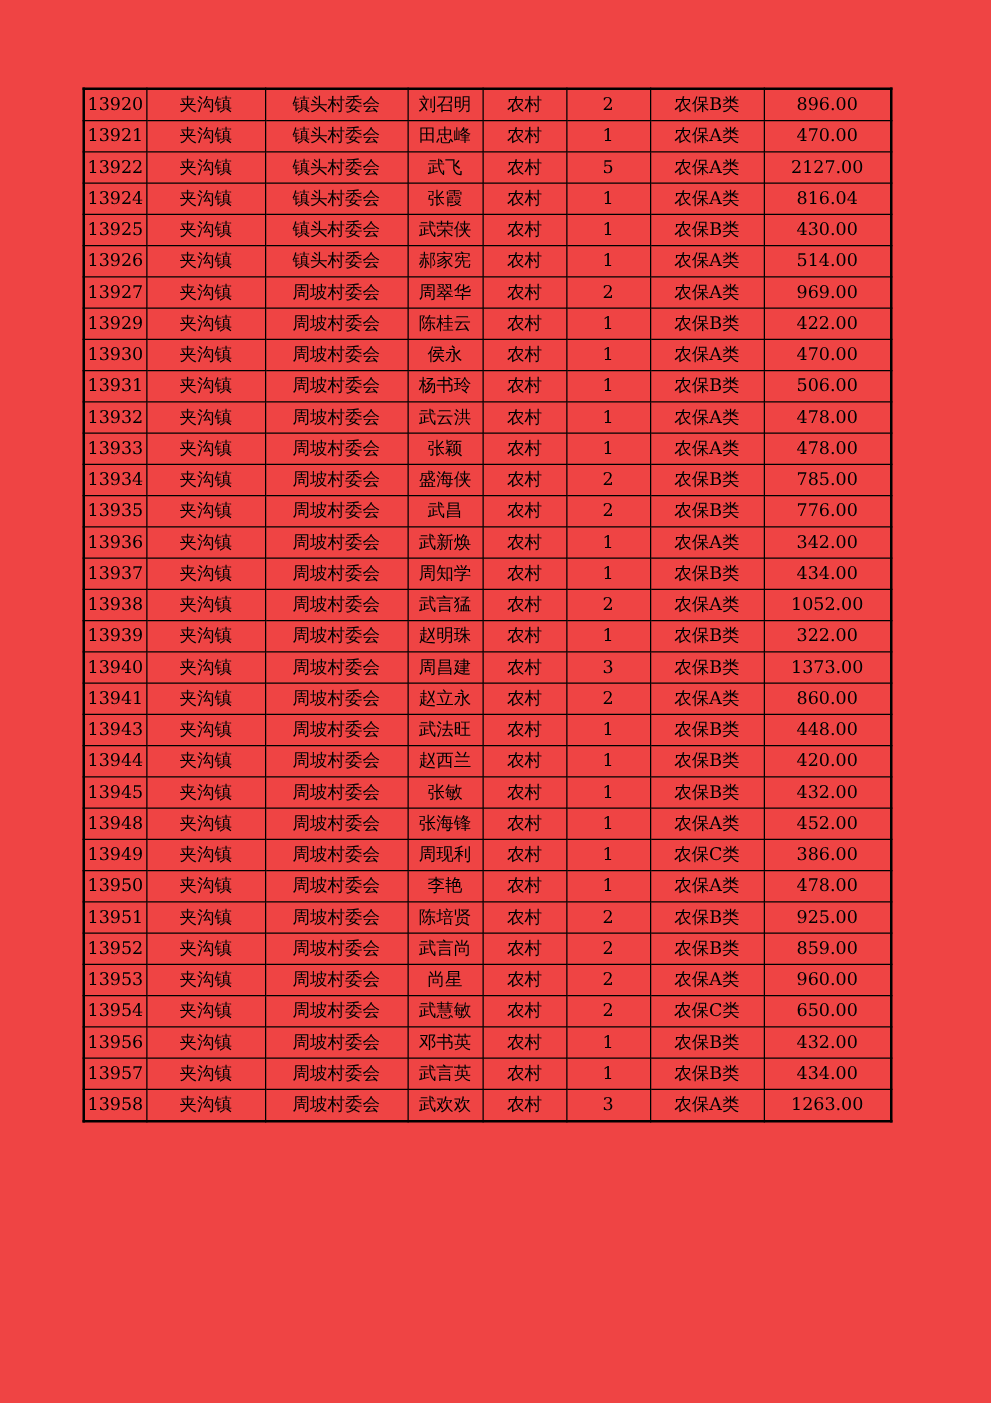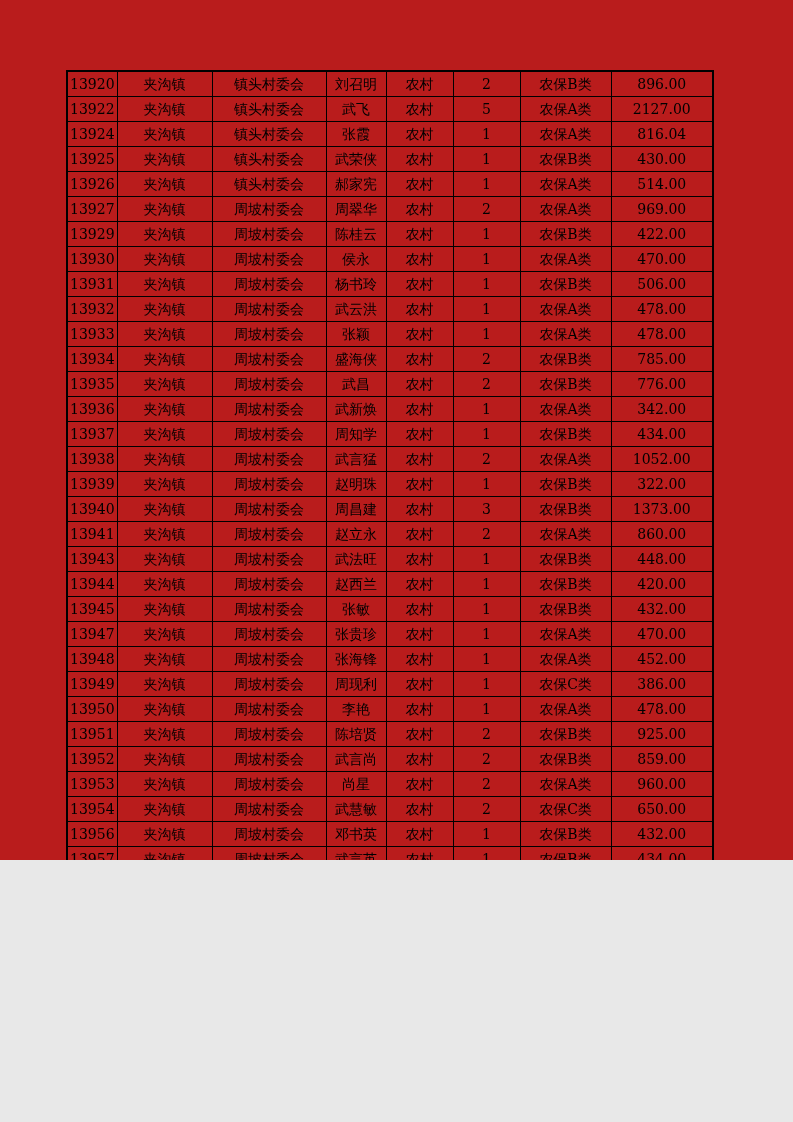--- a/index.html
+++ b/index.html
@@ -3,22 +3,22 @@
 <meta charset="utf-8">
 <style>
   html, body {
     margin: 0;
     padding: 0;
     background: #e8e8e8;
   }
   .page {
     position: relative;
     width: 793px;
-    height: 860px;
-    background: #b91c1c;
+    height: 1122px;
+    background: #ef4444;
     margin: 0 auto;
     overflow: hidden;
     font-family: "DejaVu Serif", "Liberation Serif", serif;
     color: #000000;
   }
   table.records {
     position: absolute;
     left: 66px;
     top: 70px;
     width: 646px;
@@ -66,20 +66,30 @@
           <td>13920</td>
           <td>夹沟镇</td>
           <td>镇头村委会</td>
           <td>刘召明</td>
           <td>农村</td>
           <td>2</td>
           <td>农保B类</td>
           <td>896.00</td>
         </tr>
         <tr>
+          <td>13921</td>
+          <td>夹沟镇</td>
+          <td>镇头村委会</td>
+          <td>田忠峰</td>
+          <td>农村</td>
+          <td>1</td>
+          <td>农保A类</td>
+          <td>470.00</td>
+        </tr>
+        <tr>
           <td>13922</td>
           <td>夹沟镇</td>
           <td>镇头村委会</td>
           <td>武飞</td>
           <td>农村</td>
           <td>5</td>
           <td>农保A类</td>
           <td>2127.00</td>
         </tr>
         <tr>
@@ -274,30 +284,20 @@
         </tr>
         <tr>
           <td>13945</td>
           <td>夹沟镇</td>
           <td>周坡村委会</td>
           <td>张敏</td>
           <td>农村</td>
           <td>1</td>
           <td>农保B类</td>
           <td>432.00</td>
-        </tr>
-        <tr>
-          <td>13947</td>
-          <td>夹沟镇</td>
-          <td>周坡村委会</td>
-          <td>张贵珍</td>
-          <td>农村</td>
-          <td>1</td>
-          <td>农保A类</td>
-          <td>470.00</td>
         </tr>
         <tr>
           <td>13948</td>
           <td>夹沟镇</td>
           <td>周坡村委会</td>
           <td>张海锋</td>
           <td>农村</td>
           <td>1</td>
           <td>农保A类</td>
           <td>452.00</td>

